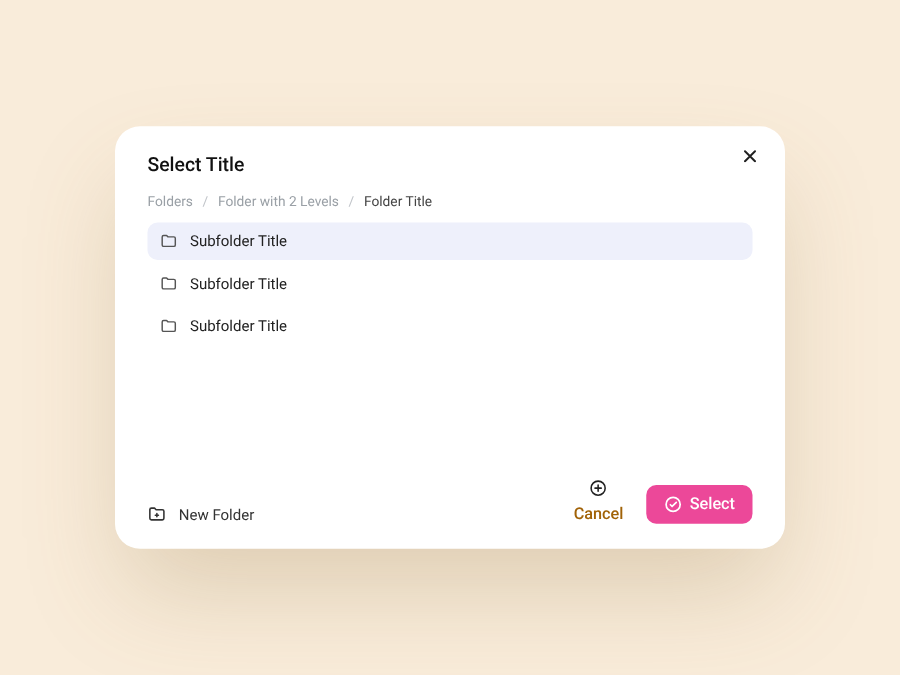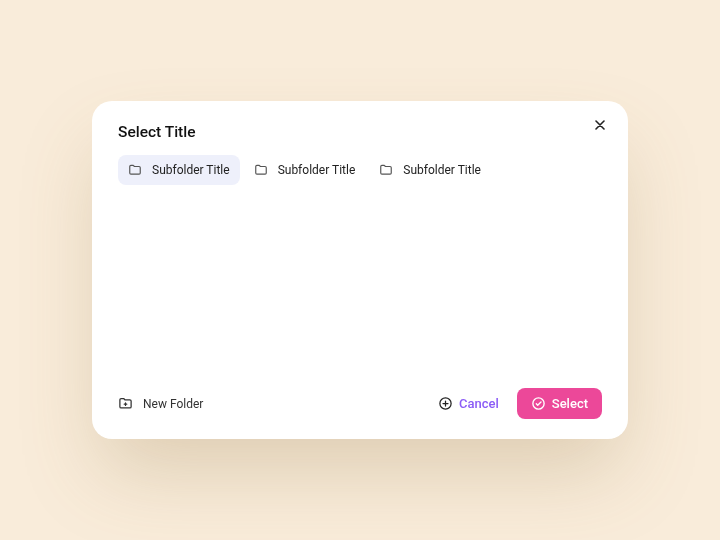--- a/index.html
+++ b/index.html
@@ -35,50 +35,50 @@
     margin-bottom:14px;
   }
   .breadcrumb {
     font-size:11px;
     color:#9aa0a6;
     margin-bottom:10px;
   }
   .breadcrumb .sep { margin:0 5px; color:#c0c4c9; }
   .breadcrumb .current { color:#444; }
   .crumb { display:inline; }
-  .list { display:flex; gap:4px; }
+  .list { display:flex; flex-direction:column; gap:4px; }
   .row {
     display:flex; align-items:center; gap:10px;
     height:30px;
     padding:0 10px 0 10px;
     border-radius:8px;
     font-size:12px;
     color:#222;
     cursor:pointer;
   }
   .row.selected { background:#eef0fb; }
   .row .folder-icon { color:#555; display:flex; align-items:center; }
   .footer {
     margin-top:auto;
-    display:flex; align-items:center;
+    display:flex; align-items:flex-end;
     gap:18px;
     padding-top:10px;
   }
   .new-folder {
     display:flex; align-items:center; gap:10px;
     font-size:12px; color:#333;
     cursor:pointer;
   }
   .spacer { flex:1; }
   .btn {
     display:inline-flex; align-items:center; gap:6px;
     font-size:13px; font-weight:500;
     cursor:pointer;
   }
-  .btn-cancel { color:#8b5cf6; }
+  .btn-cancel { color:#a16207;flex-direction:column; }
   .btn-select {
     background:#ec4899;
     color:#fff;
     padding:8px 14px;
     border-radius:8px;
   }
   svg { display:block; }
 </style>
 </head>
 <body>
@@ -86,20 +86,27 @@
 <div class="modal">
 
   <div class="close-btn">
     <svg width="10" height="10" viewBox="0 0 10 10">
       <path d="M1 1 L9 9 M9 1 L1 9" stroke="#222" stroke-width="1.6" stroke-linecap="round"></path>
     </svg>
   </div>
 
   <div class="title">Select Title</div>
 
+  <div class="breadcrumb">
+    <span class="crumb">Folders</span>
+    <span class="sep">/</span>
+    <span class="crumb">Folder with 2 Levels</span>
+    <span class="sep">/</span>
+    <span class="crumb current">Folder Title</span>
+  </div>
 
   <div class="list">
     <div class="row selected">
       <span class="folder-icon">
         <svg width="14" height="14" viewBox="0 0 24 24" fill="none" stroke="#555" stroke-width="2" stroke-linecap="round" stroke-linejoin="round">
             <path d="M3 6a2 2 0 0 1 2-2h4l2 2h8a2 2 0 0 1 2 2v9a2 2 0 0 1-2 2H5a2 2 0 0 1-2-2V6z"></path>
           </svg>
       </span>
       <span>Subfolder Title</span>
     </div>

